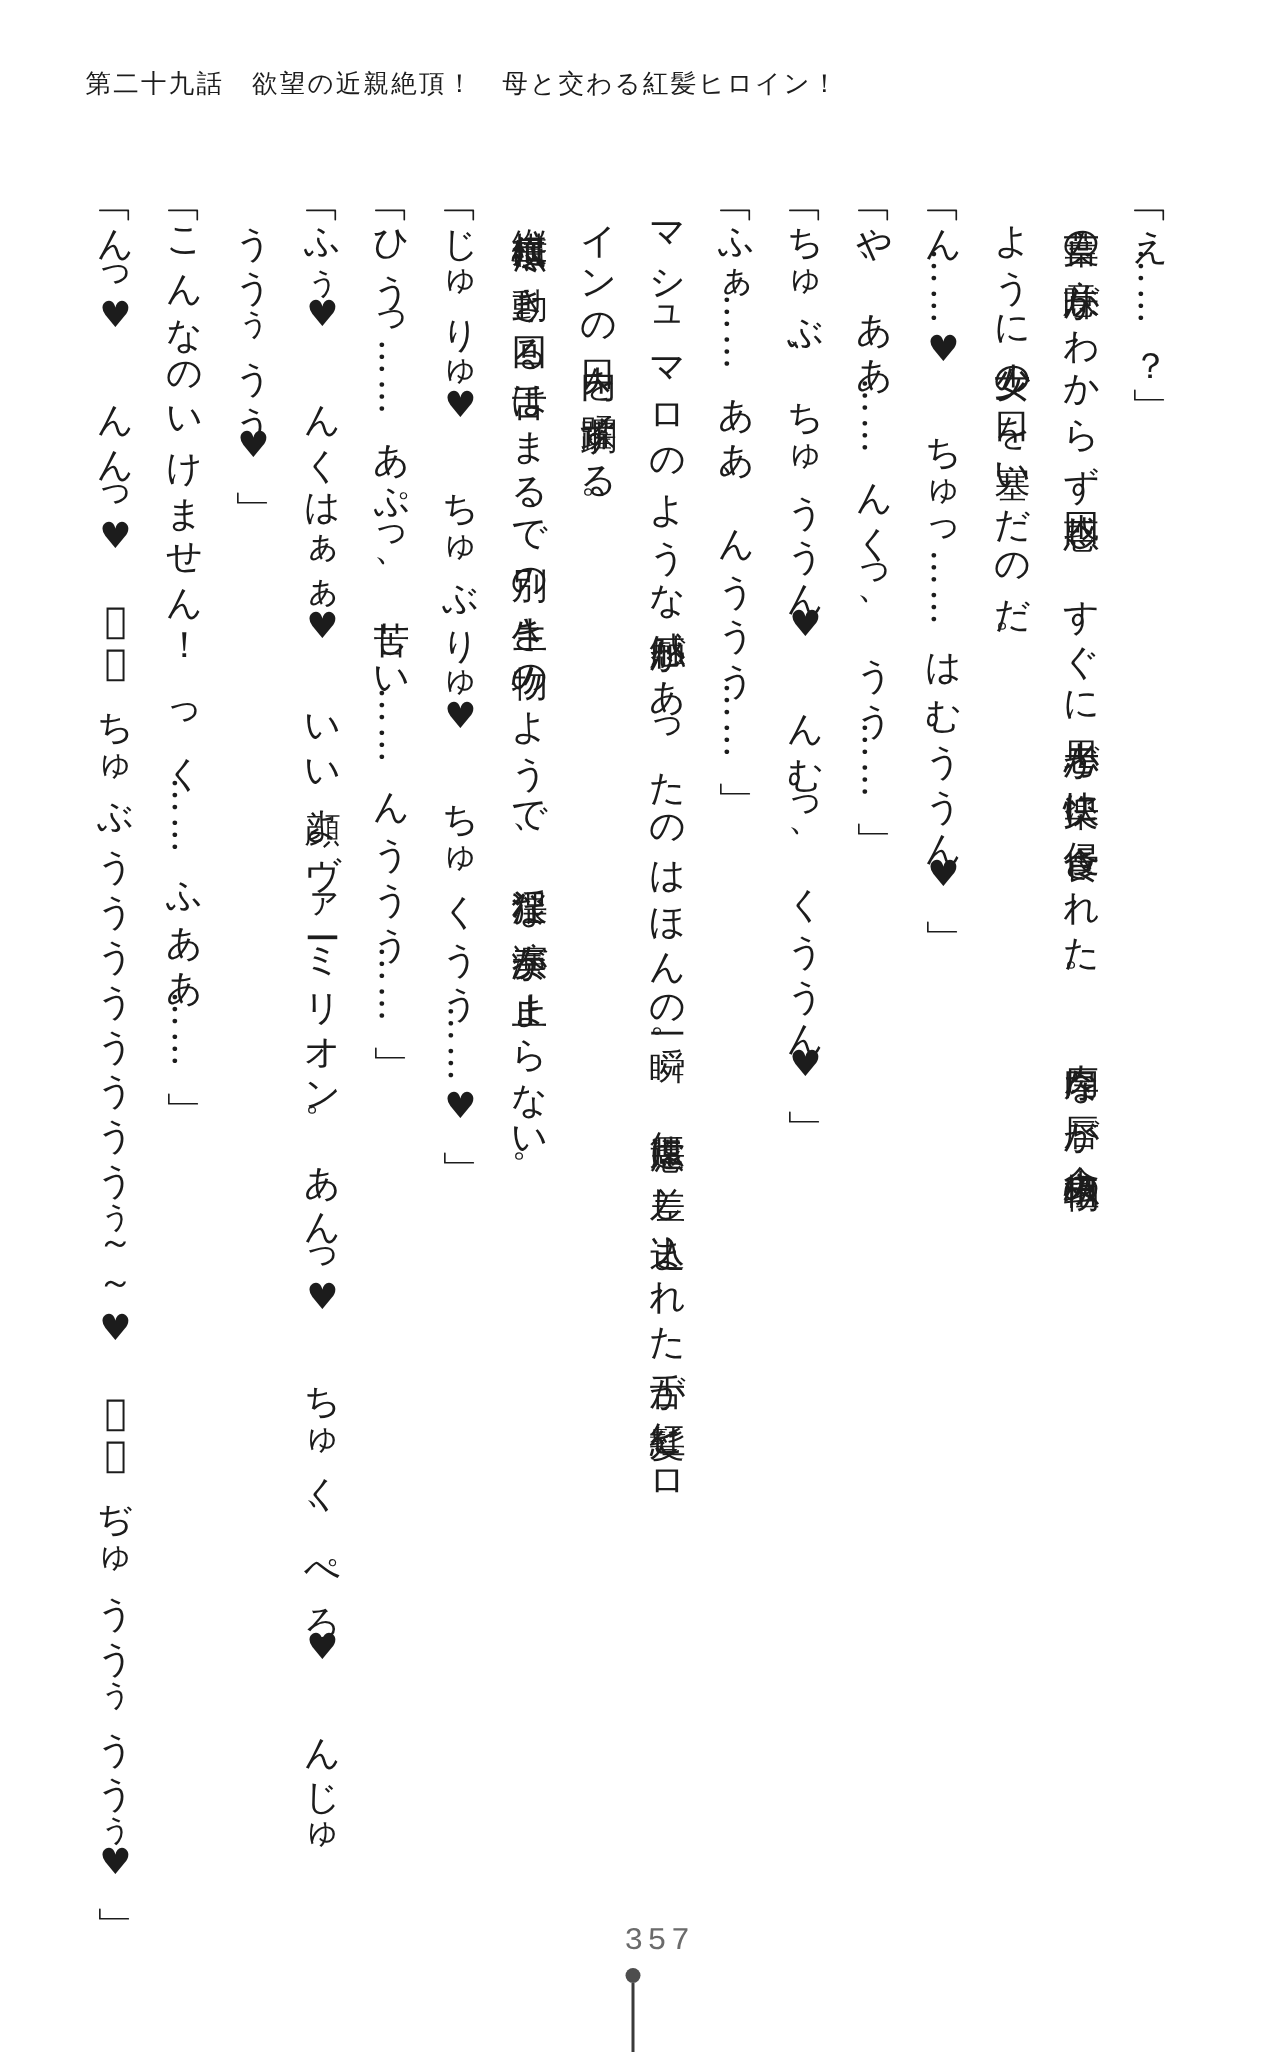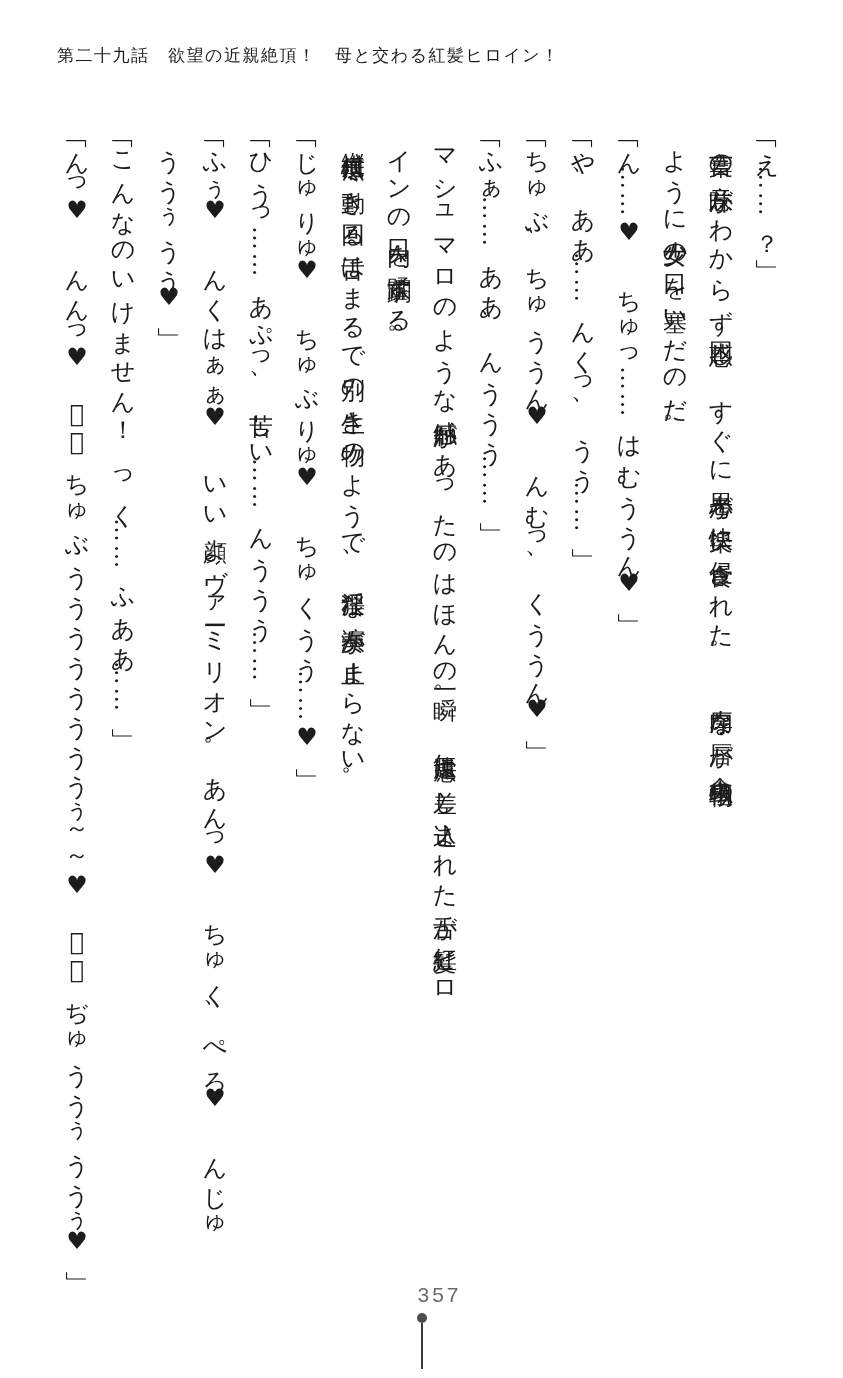--- a/index.html
+++ b/index.html
@@ -48,21 +48,21 @@
   .page-footer {
     position: absolute;
     left: 0;
     right: 0;
     bottom: 0;
     height: 95px;
     text-align: center;
   }
   .page-number {
     display: block;
-    font-family: Liberation Sans, sans-serif;
+    font-family: Liberation Mono, monospace;
     font-size: 21px;
     color: #6b6b6b;
     letter-spacing: 3px;
     margin-left: 36px;
   }
   .pn-dot {
     width: 10px;
     height: 10px;
     border-radius: 50%;
     background: #4d4d4d;

